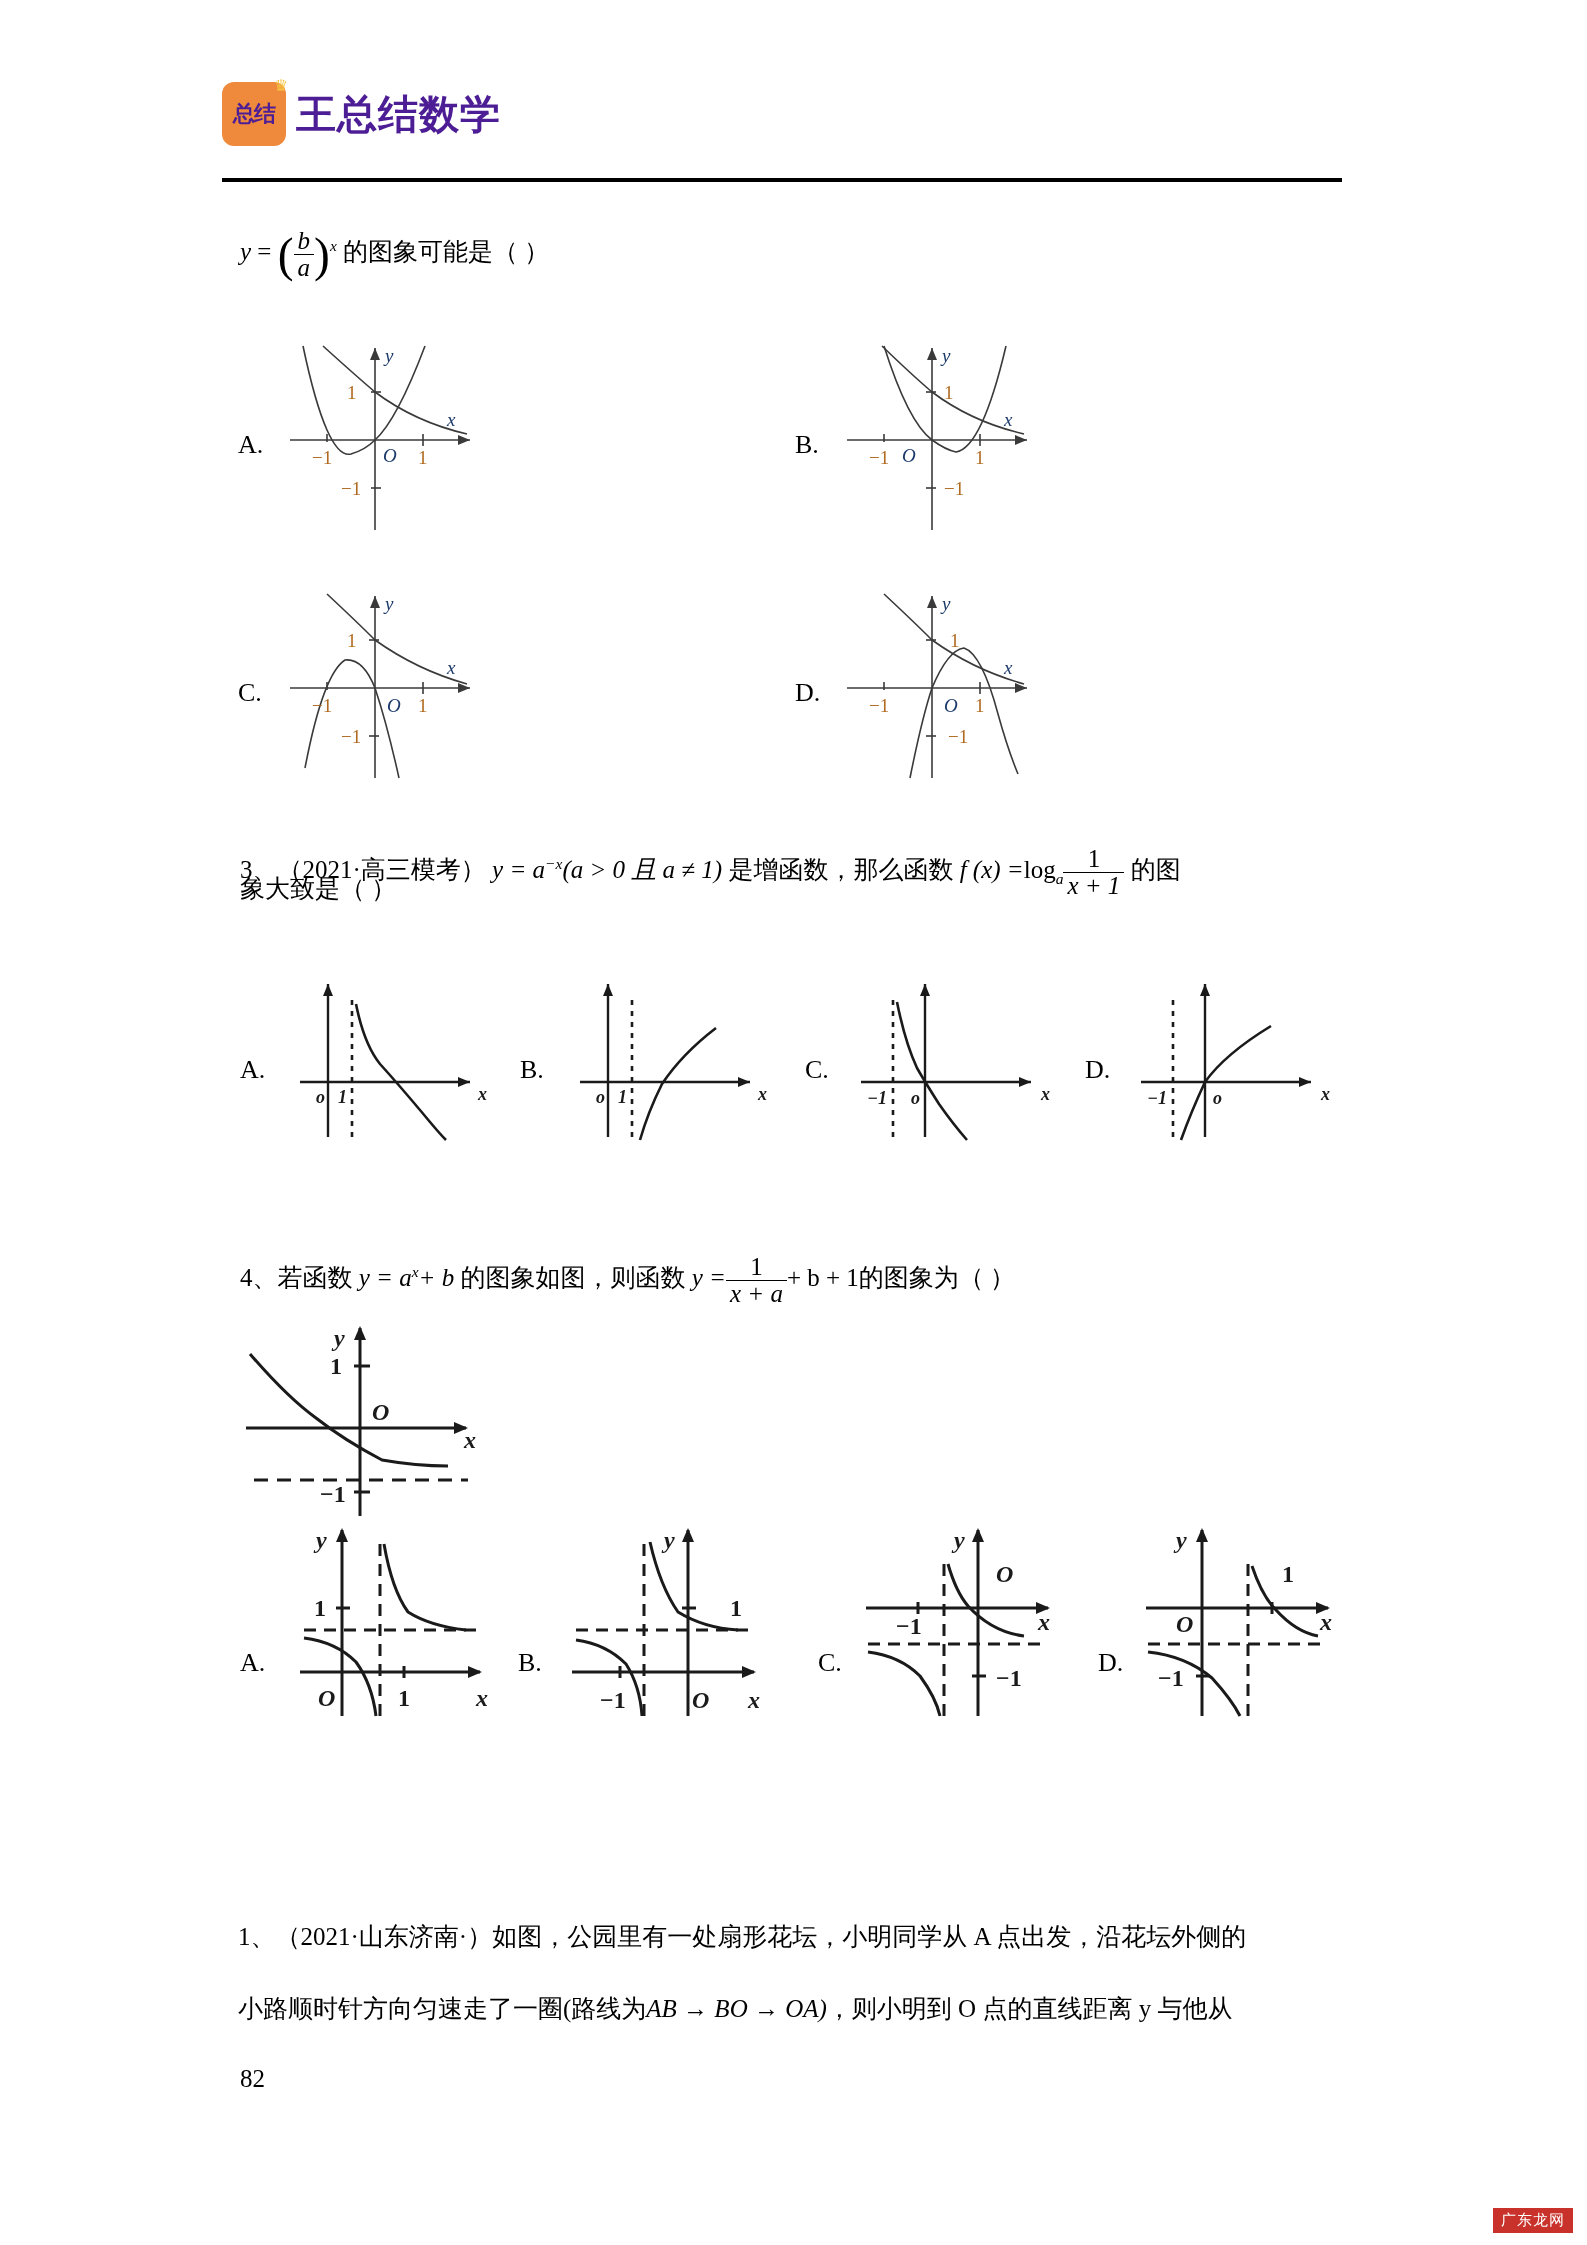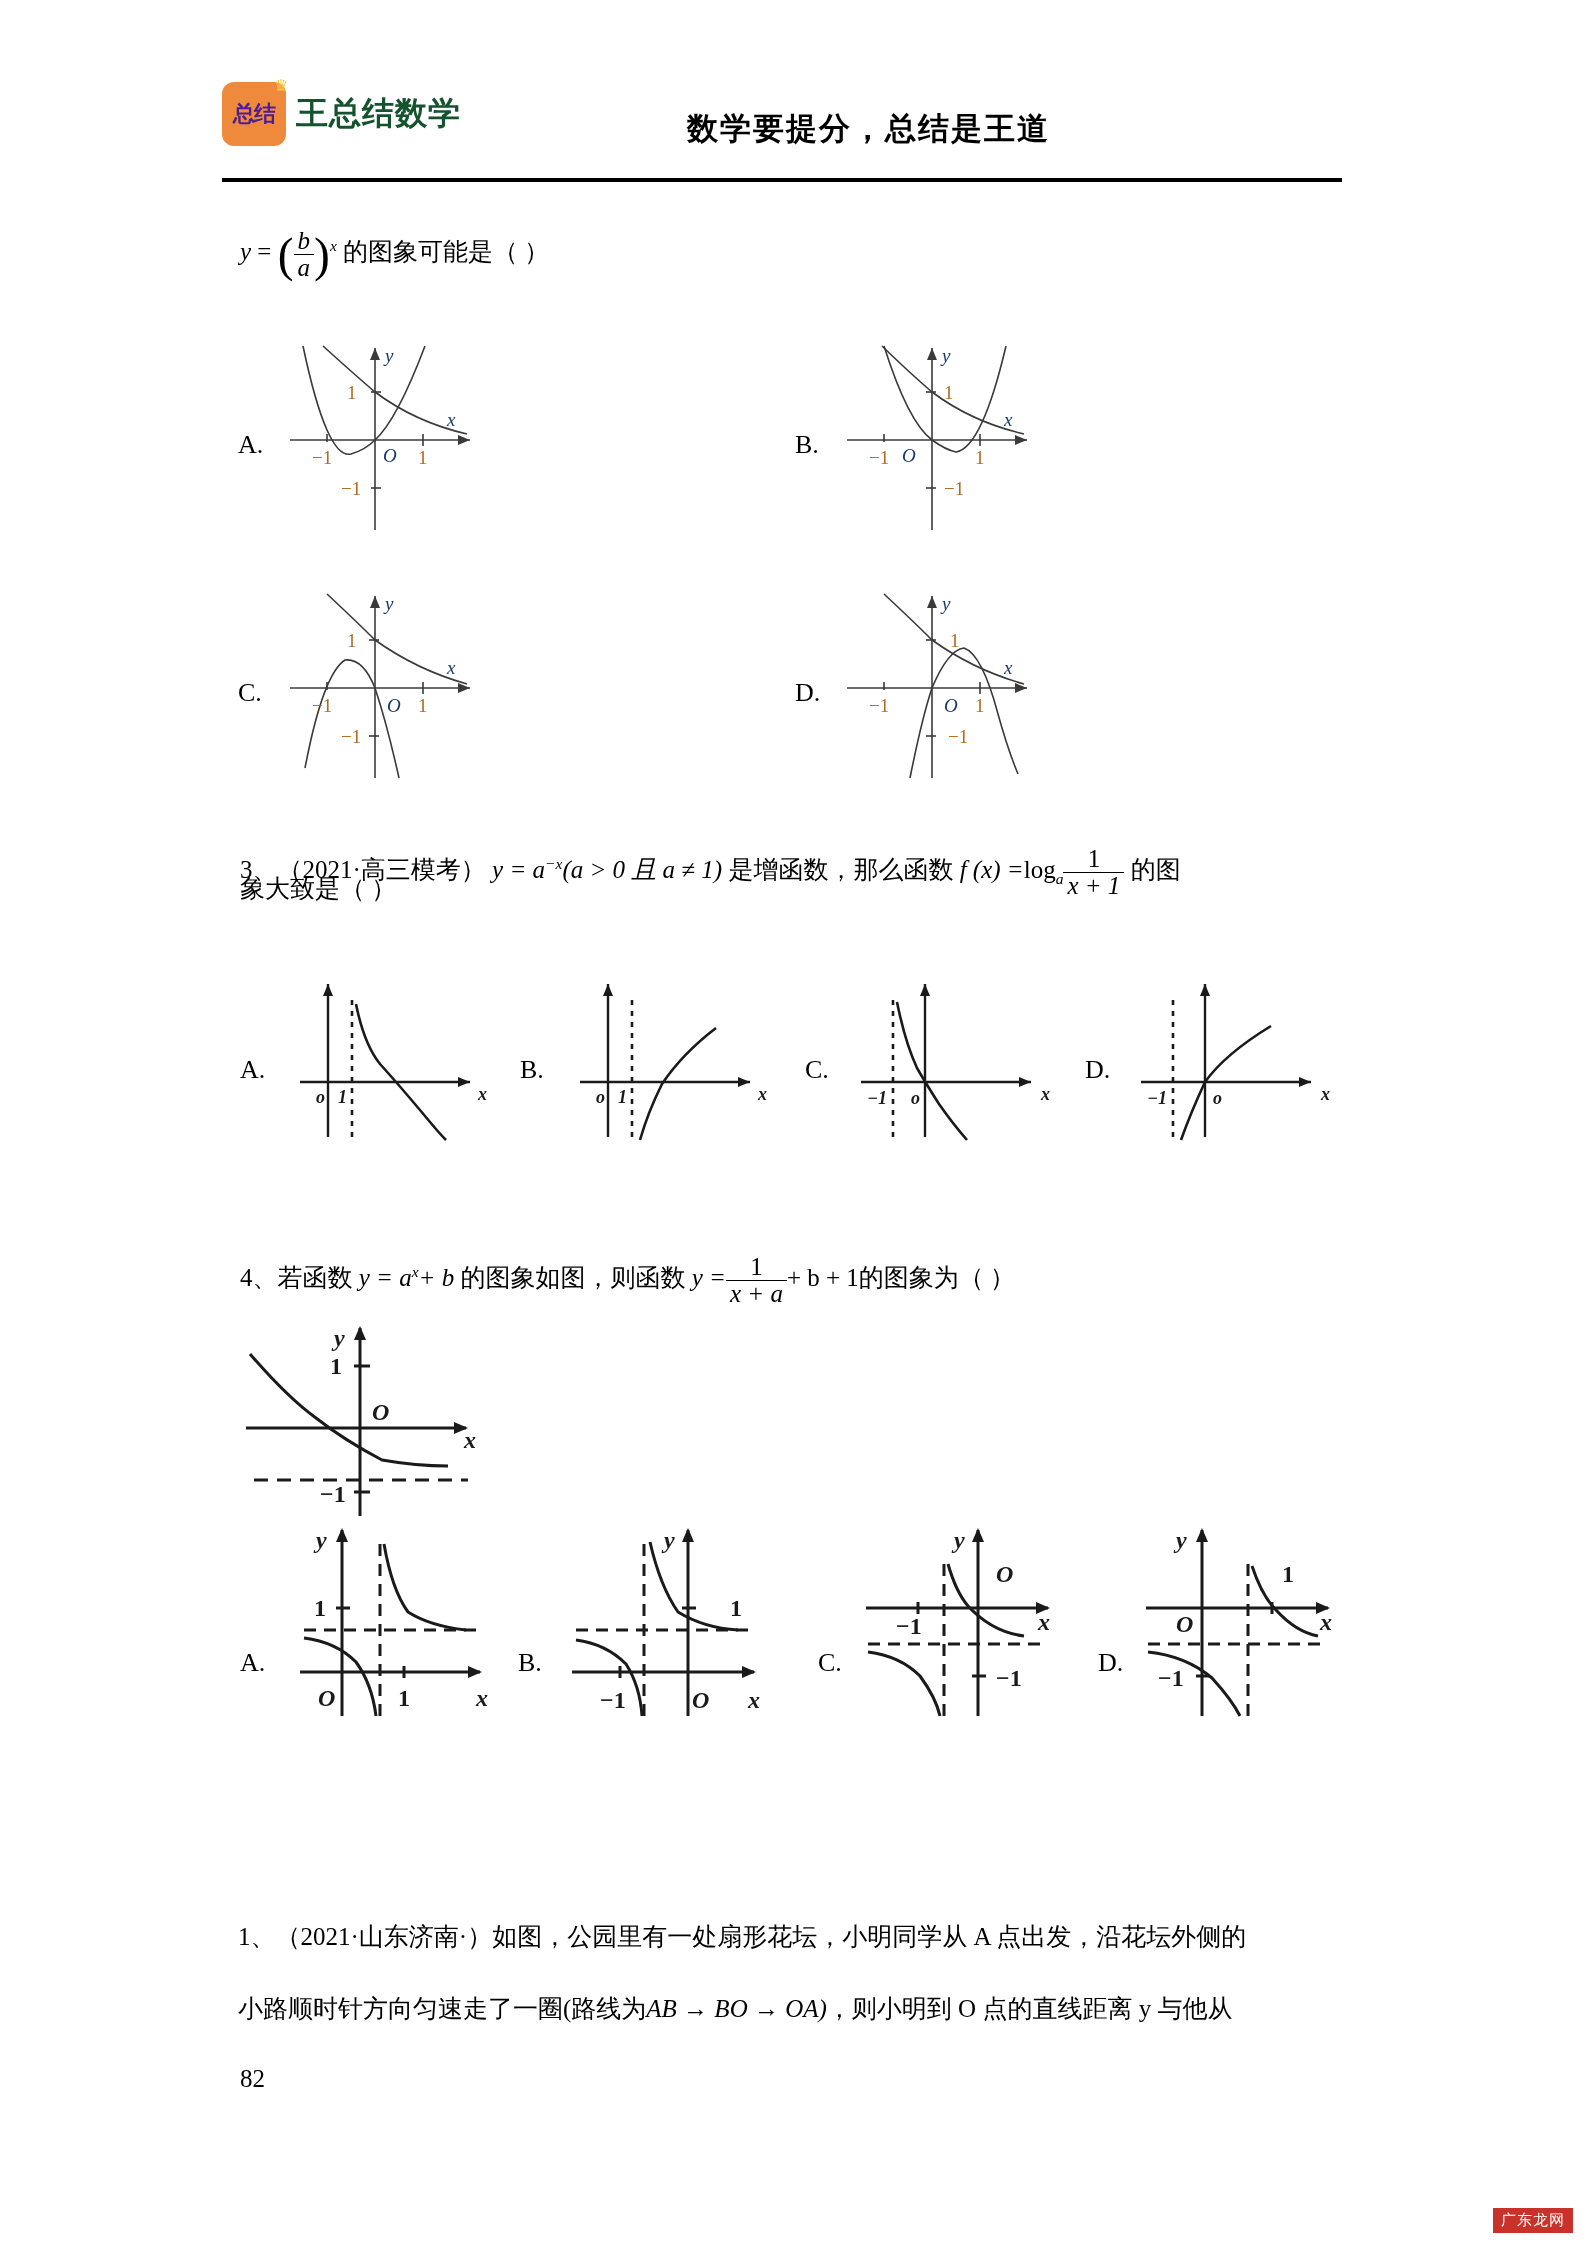--- a/index.html
+++ b/index.html
@@ -18,21 +18,21 @@
   .logo-wrap { position:absolute; left:0; top:12px; display:flex; align-items:center; }
   .logo-badge {
     width:64px; height:64px; border-radius:12px;
     background:#ef8a3c; position:relative;
     display:flex; align-items:center; justify-content:center;
   }
   .logo-badge .bt { color:#4c1d95; font-size:22px; font-weight:bold; line-height:1;
         font-family:"Liberation Sans", sans-serif; letter-spacing:-1px; }
   .logo-badge .crown { position:absolute; right:-2px; top:-6px; font-size:16px; color:#f5c242; }
   .logo-text {
-    margin-left:10px; font-size:32px; font-weight:bold; color:#14532d;
+    margin-left:10px; font-size:40px; font-weight:bold; color:#4c1d95;
     font-family:"Liberation Sans", sans-serif; letter-spacing:1px; white-space:nowrap;
   }
   .slogan {
     position:absolute; left:465px; top:38px;
     font-size:31px; font-weight:bold; letter-spacing:2px;
     font-family:"Liberation Serif", serif; white-space:nowrap;
   }
   .rule { position:absolute; left:222px; top:178px; width:1120px; height:4px; background:#000; }
 
   
@@ -66,21 +66,20 @@
 <div class="page">
 
   <div class="header">
     <div class="logo-wrap">
       <div class="logo-badge">
         <span class="crown">♛</span>
         <span class="bt">总结</span>
       </div>
       <div class="logo-text">王总结数学</div>
     </div>
-    <div class="slogan">数学要提分，总结是王道</div>
   </div>
   <div class="rule"></div>
 
   <div class="qtext" style="left:240px; top:228px;">
     <span class="mi">y</span>
     <span>=</span>
     <span class="paren-big">(</span><span class="mfrac"><span class="num mi">b</span><span class="den mi">a</span></span><span class="paren-big">)</span><span class="sup">x</span>
     <span>的图象可能是（        ）</span>
   </div>
 

